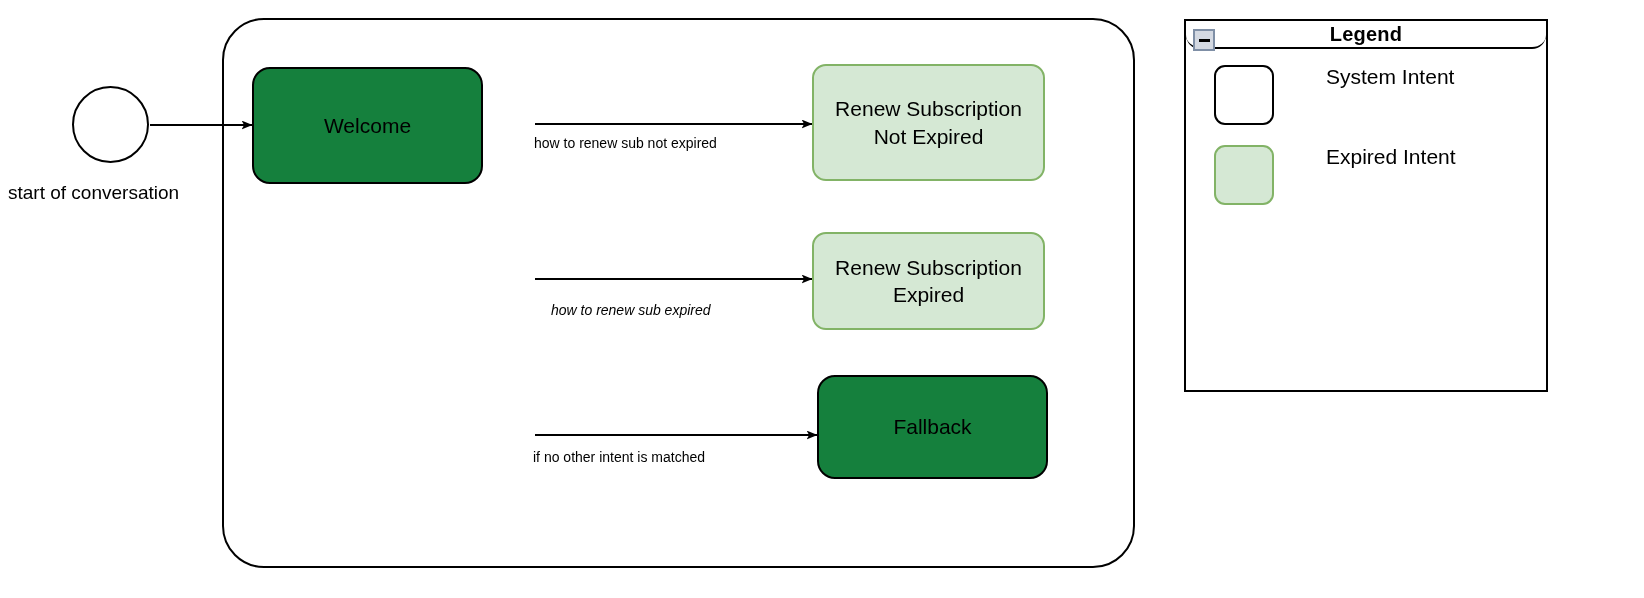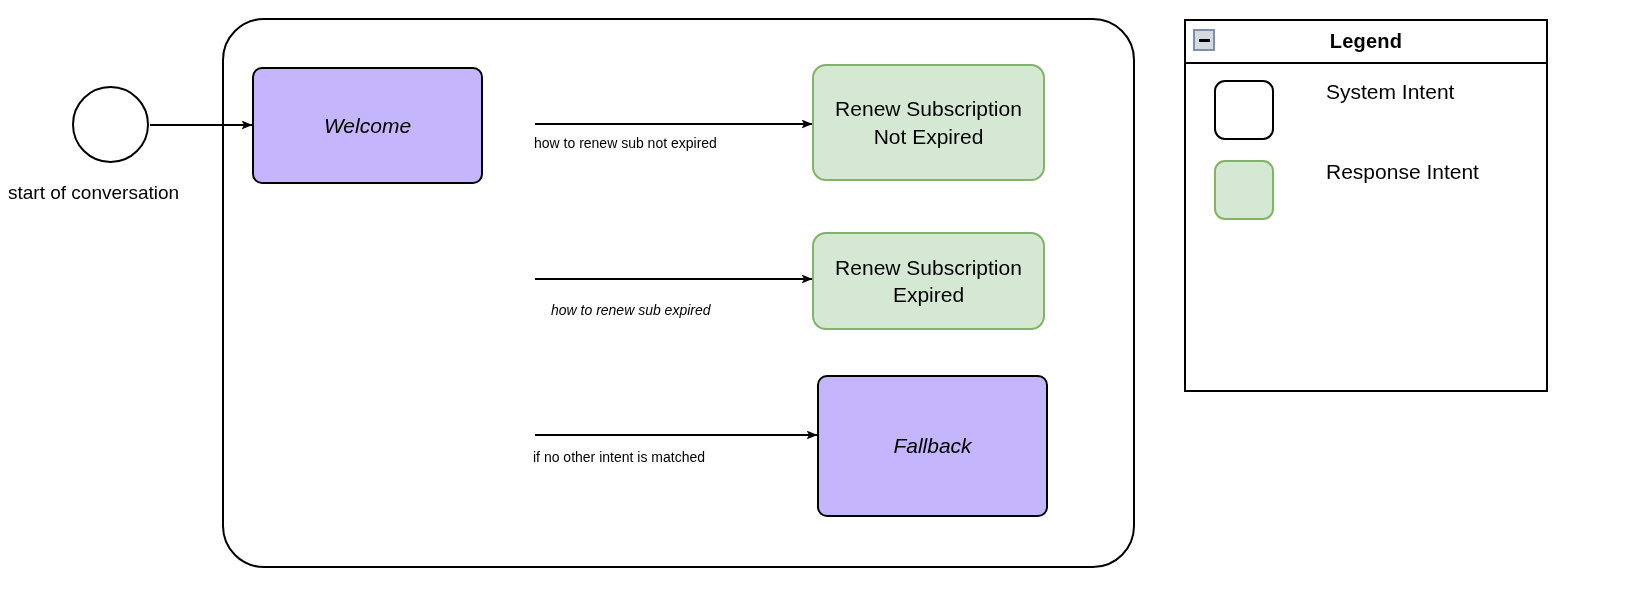--- a/index.html
+++ b/index.html
@@ -54,36 +54,35 @@
     position: absolute;
     left: 8px;
     top: 182px;
     width: 205px;
     font-size: 19px;
     white-space: nowrap;
   }
   
   .sys-box {
     border: 2.2px solid #000000;
-    border-radius: 10px;
-    background: #c4b5fd;
+    border-radius: 18px;
+    background: #15803d;
     font-size: 21px;
-    font-style: italic;
   }
   #welcome-node {
     left: 252px;
     top: 67px;
     width: 231px;
     height: 117px;
   }
   #fallback-node {
     left: 817px;
     top: 375px;
     width: 231px;
-    height: 142px;
+    height: 104px;
   }
   
   .resp-box {
     border: 2.2px solid #82b366;
     border-radius: 14px;
     background: #d5e8d4;
     font-size: 21px;
   }
   #renew-not-expired-node {
     left: 812px;
@@ -114,26 +113,27 @@
     left: 1184px;
     top: 19px;
     width: 364px;
     height: 373px;
     box-sizing: border-box;
     border: 2.4px solid #000000;
     background: #ffffff;
   }
   #legend-header {
     position: relative;
-    height: 43px;
+    height: 28px;
     box-sizing: border-box;
     border-bottom: 2.4px solid #000000;
     display: flex;
     align-items: center;
     justify-content: center;
+    border-radius: 16px;
   }
   #legend-title {
     font-size: 20px;
     font-weight: bold;
     letter-spacing: 0.2px;
   }
   #legend-collapse-icon {
     position: absolute;
     left: 7px;
     top: 8px;
@@ -239,16 +239,16 @@
     </div>
     <div id="legend-title">Legend</div>
   </div>
   <div id="legend-body">
     <div class="legend-row">
       <div class="legend-swatch sys"></div>
       <div class="legend-text">System Intent</div>
     </div>
     <div class="legend-row">
       <div class="legend-swatch resp"></div>
-      <div class="legend-text">Response Intent</div>
+      <div class="legend-text">Expired Intent</div>
     </div>
   </div>
 </div>
 
 </body></html>

